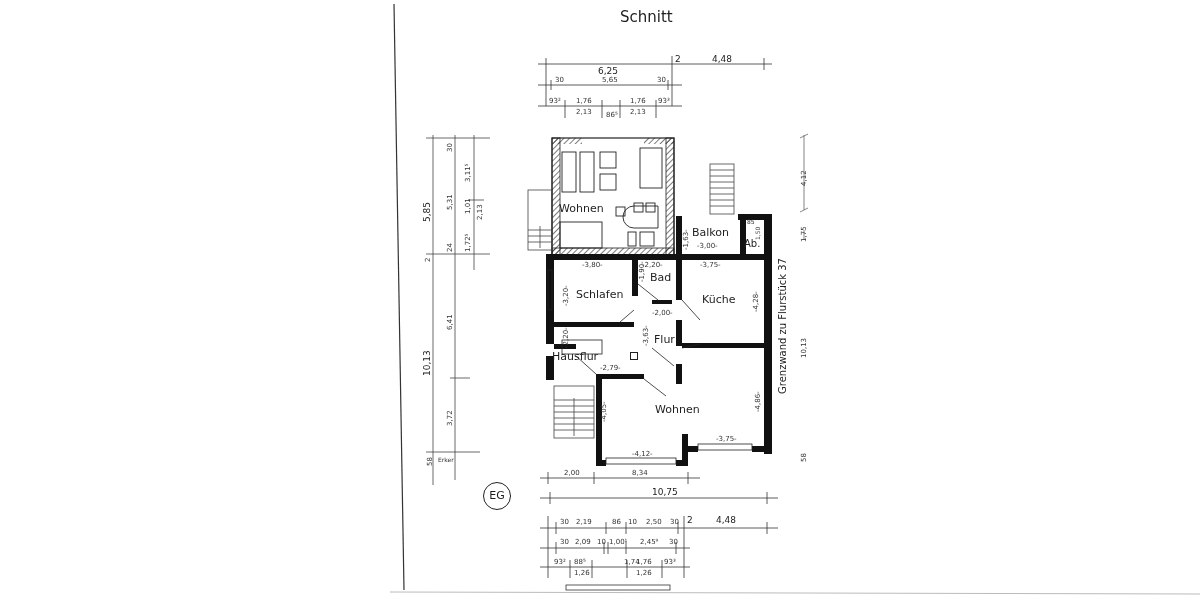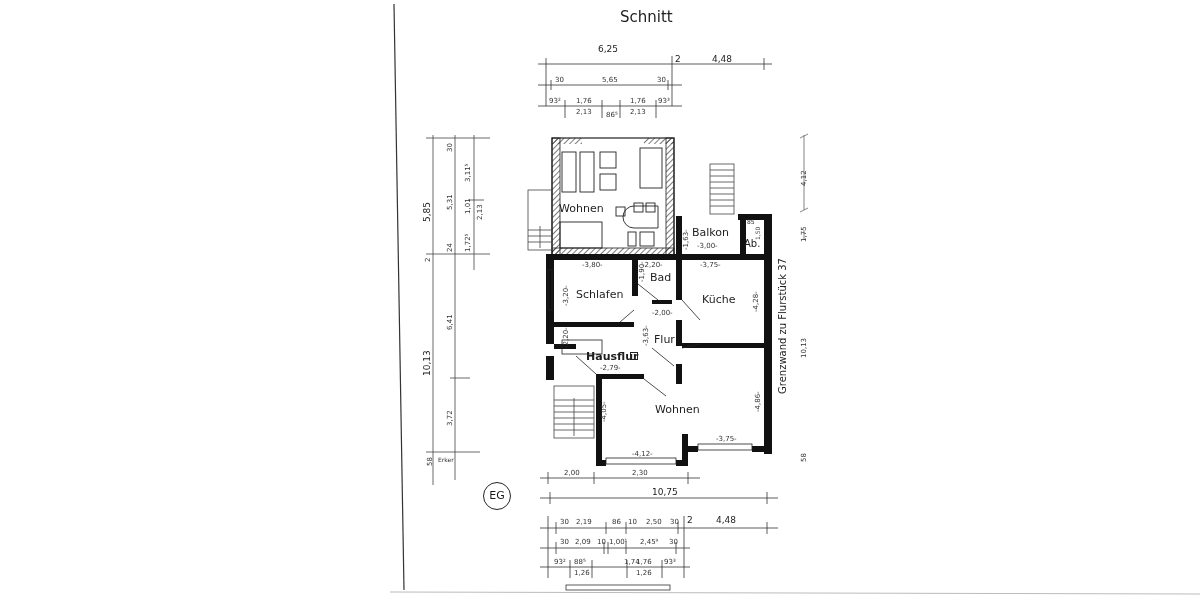--- a/index.html
+++ b/index.html
@@ -186,21 +186,21 @@
         <line x1="554" y1="424" x2="594" y2="424"></line>
         <line x1="554" y1="430" x2="594" y2="430"></line>
     <line x1="574" y1="398" x2="574" y2="436"></line>
   </g>
 </svg>
 
 
 <div class="lbl title">Schnitt</div>
 
 
-<div class="lbl dimb" style="left:598px;top:44px;">6,25</div>
+<div class="lbl dimb" style="left:598px;top:66px;">6,25</div>
 <div class="lbl dimb" style="left:675px;top:54px;">2</div>
 <div class="lbl dimb" style="left:712px;top:54px;">4,48</div>
 <div class="lbl dim" style="left:555px;top:76px;">30</div>
 <div class="lbl dim" style="left:602px;top:76px;text-align:center;">5,65</div>
 <div class="lbl dim" style="left:657px;top:76px;">30</div>
 <div class="lbl dim" style="left:549px;top:97px;">93²</div>
 <div class="lbl dim" style="left:576px;top:97px;">1,76</div>
 <div class="lbl dim" style="left:606px;top:111px;">86⁵</div>
 <div class="lbl dim" style="left:630px;top:97px;">1,76</div>
 <div class="lbl dim" style="left:658px;top:97px;">93³</div>
@@ -251,37 +251,37 @@
 <div class="lbl dim rot" style="left:638px;top:282px;transform:rotate(-90deg);">-1,90-</div>
 
 <div class="lbl dim" style="left:700px;top:261px;">-3,75-</div>
 <div class="lbl room" style="left:702px;top:293px;">Küche</div>
 <div class="lbl dim rot" style="left:752px;top:312px;transform:rotate(-90deg);">-4,28-</div>
 
 <div class="lbl dim" style="left:652px;top:309px;">-2,00-</div>
 <div class="lbl room" style="left:654px;top:333px;">Flur</div>
 <div class="lbl dim rot" style="left:642px;top:346px;transform:rotate(-90deg);">-3,63-</div>
 
-<div class="lbl room" style="left:586px;top:350px;font-weight:bold;">Hausflur</div>
+<div class="lbl room" style="left:552px;top:350px;">Hausflur</div>
 <div class="lbl dim" style="left:600px;top:364px;">-2,79-</div>
 <div class="lbl dim rot" style="left:562px;top:348px;transform:rotate(-90deg);">-2,20-</div>
 <div class="lbl" style="left:630px;top:352px;width:6px;height:6px;border:1px solid #222;font-size:5px;"></div>
 
 <div class="lbl room" style="left:655px;top:403px;">Wohnen</div>
 <div class="lbl dim" style="left:632px;top:450px;">-4,12-</div>
 <div class="lbl dim" style="left:716px;top:435px;">-3,75-</div>
 <div class="lbl dim rot" style="left:600px;top:422px;transform:rotate(-90deg);">-4,05-</div>
 <div class="lbl dim rot" style="left:754px;top:412px;transform:rotate(-90deg);">-4,86-</div>
 
 
 <div class="eg">EG</div>
 
 
 <div class="lbl dim" style="left:564px;top:469px;">2,00</div>
-<div class="lbl dim" style="left:632px;top:469px;">2,30</div>
+<div class="lbl dim" style="left:632px;top:469px;">8,34</div>
 <div class="lbl dimb" style="left:652px;top:487px;">10,75</div>
 <div class="lbl dim" style="left:560px;top:518px;">30</div>
 <div class="lbl dim" style="left:576px;top:518px;">2,19</div>
 <div class="lbl dim" style="left:612px;top:518px;">86</div>
 <div class="lbl dim" style="left:628px;top:518px;">10</div>
 <div class="lbl dim" style="left:646px;top:518px;">2,50</div>
 <div class="lbl dim" style="left:670px;top:518px;">30</div>
 <div class="lbl dimb" style="left:687px;top:515px;">2</div>
 <div class="lbl dimb" style="left:716px;top:515px;">4,48</div>
 <div class="lbl dim" style="left:560px;top:538px;">30</div>

